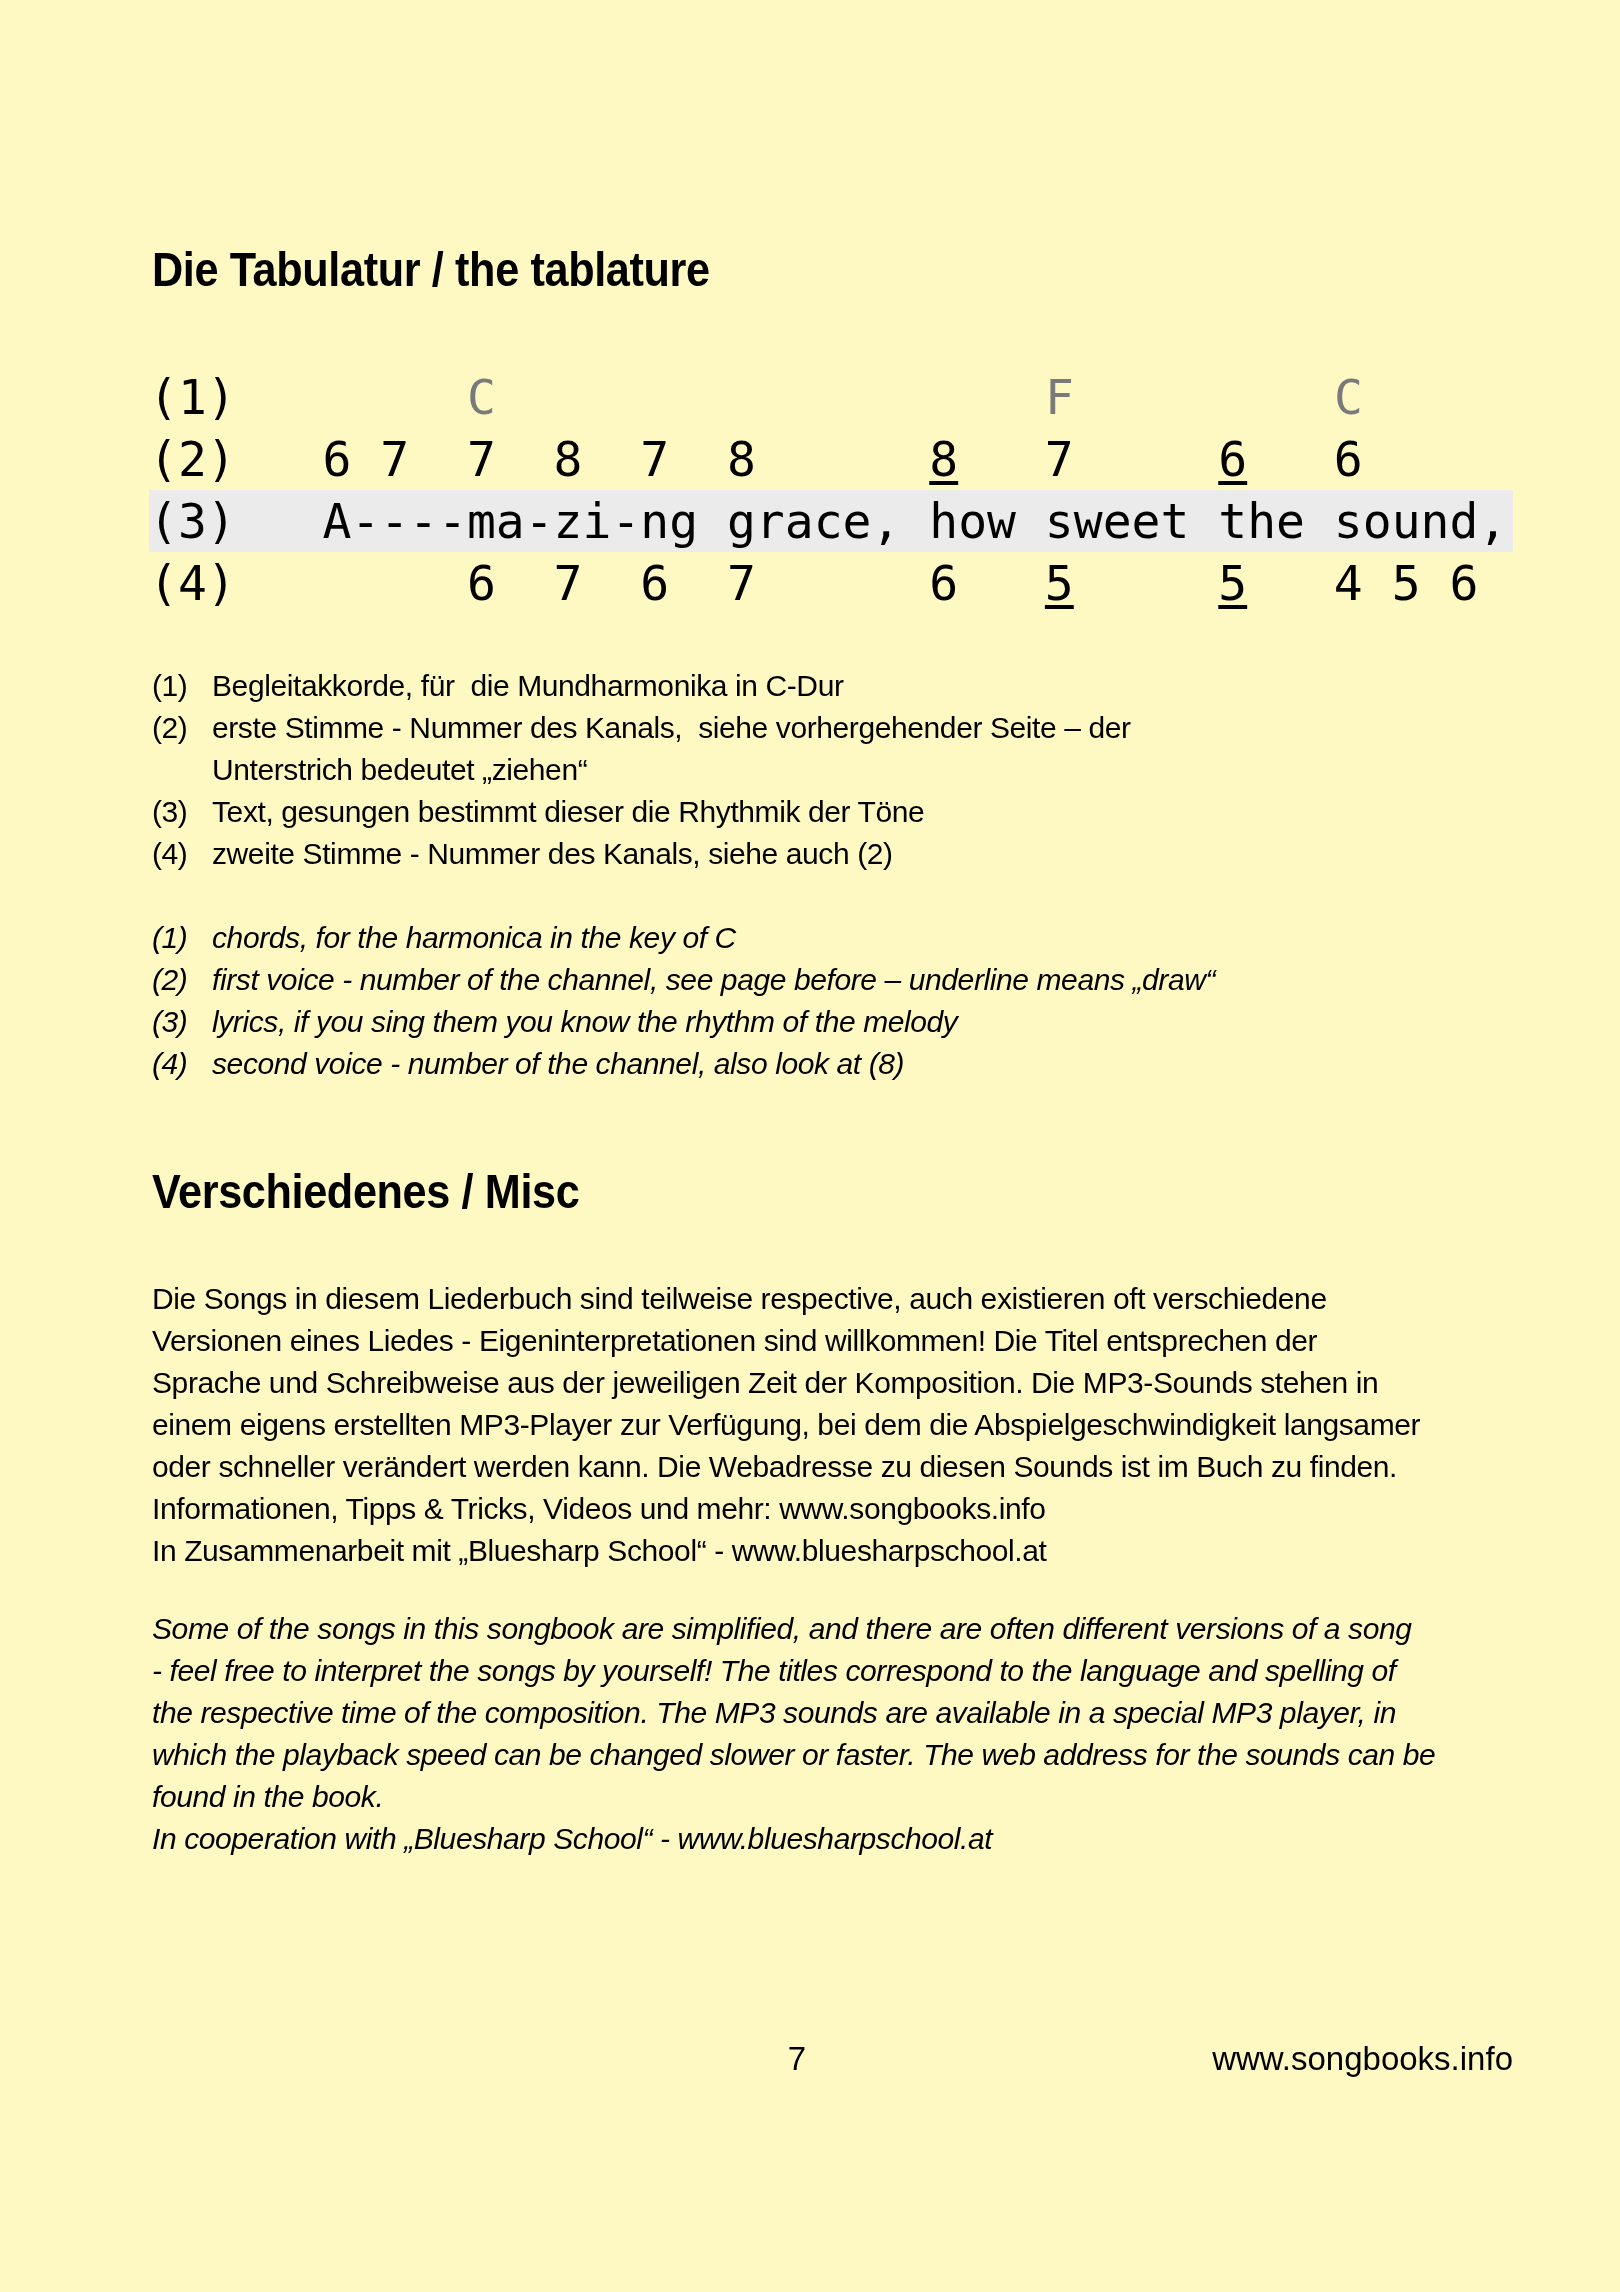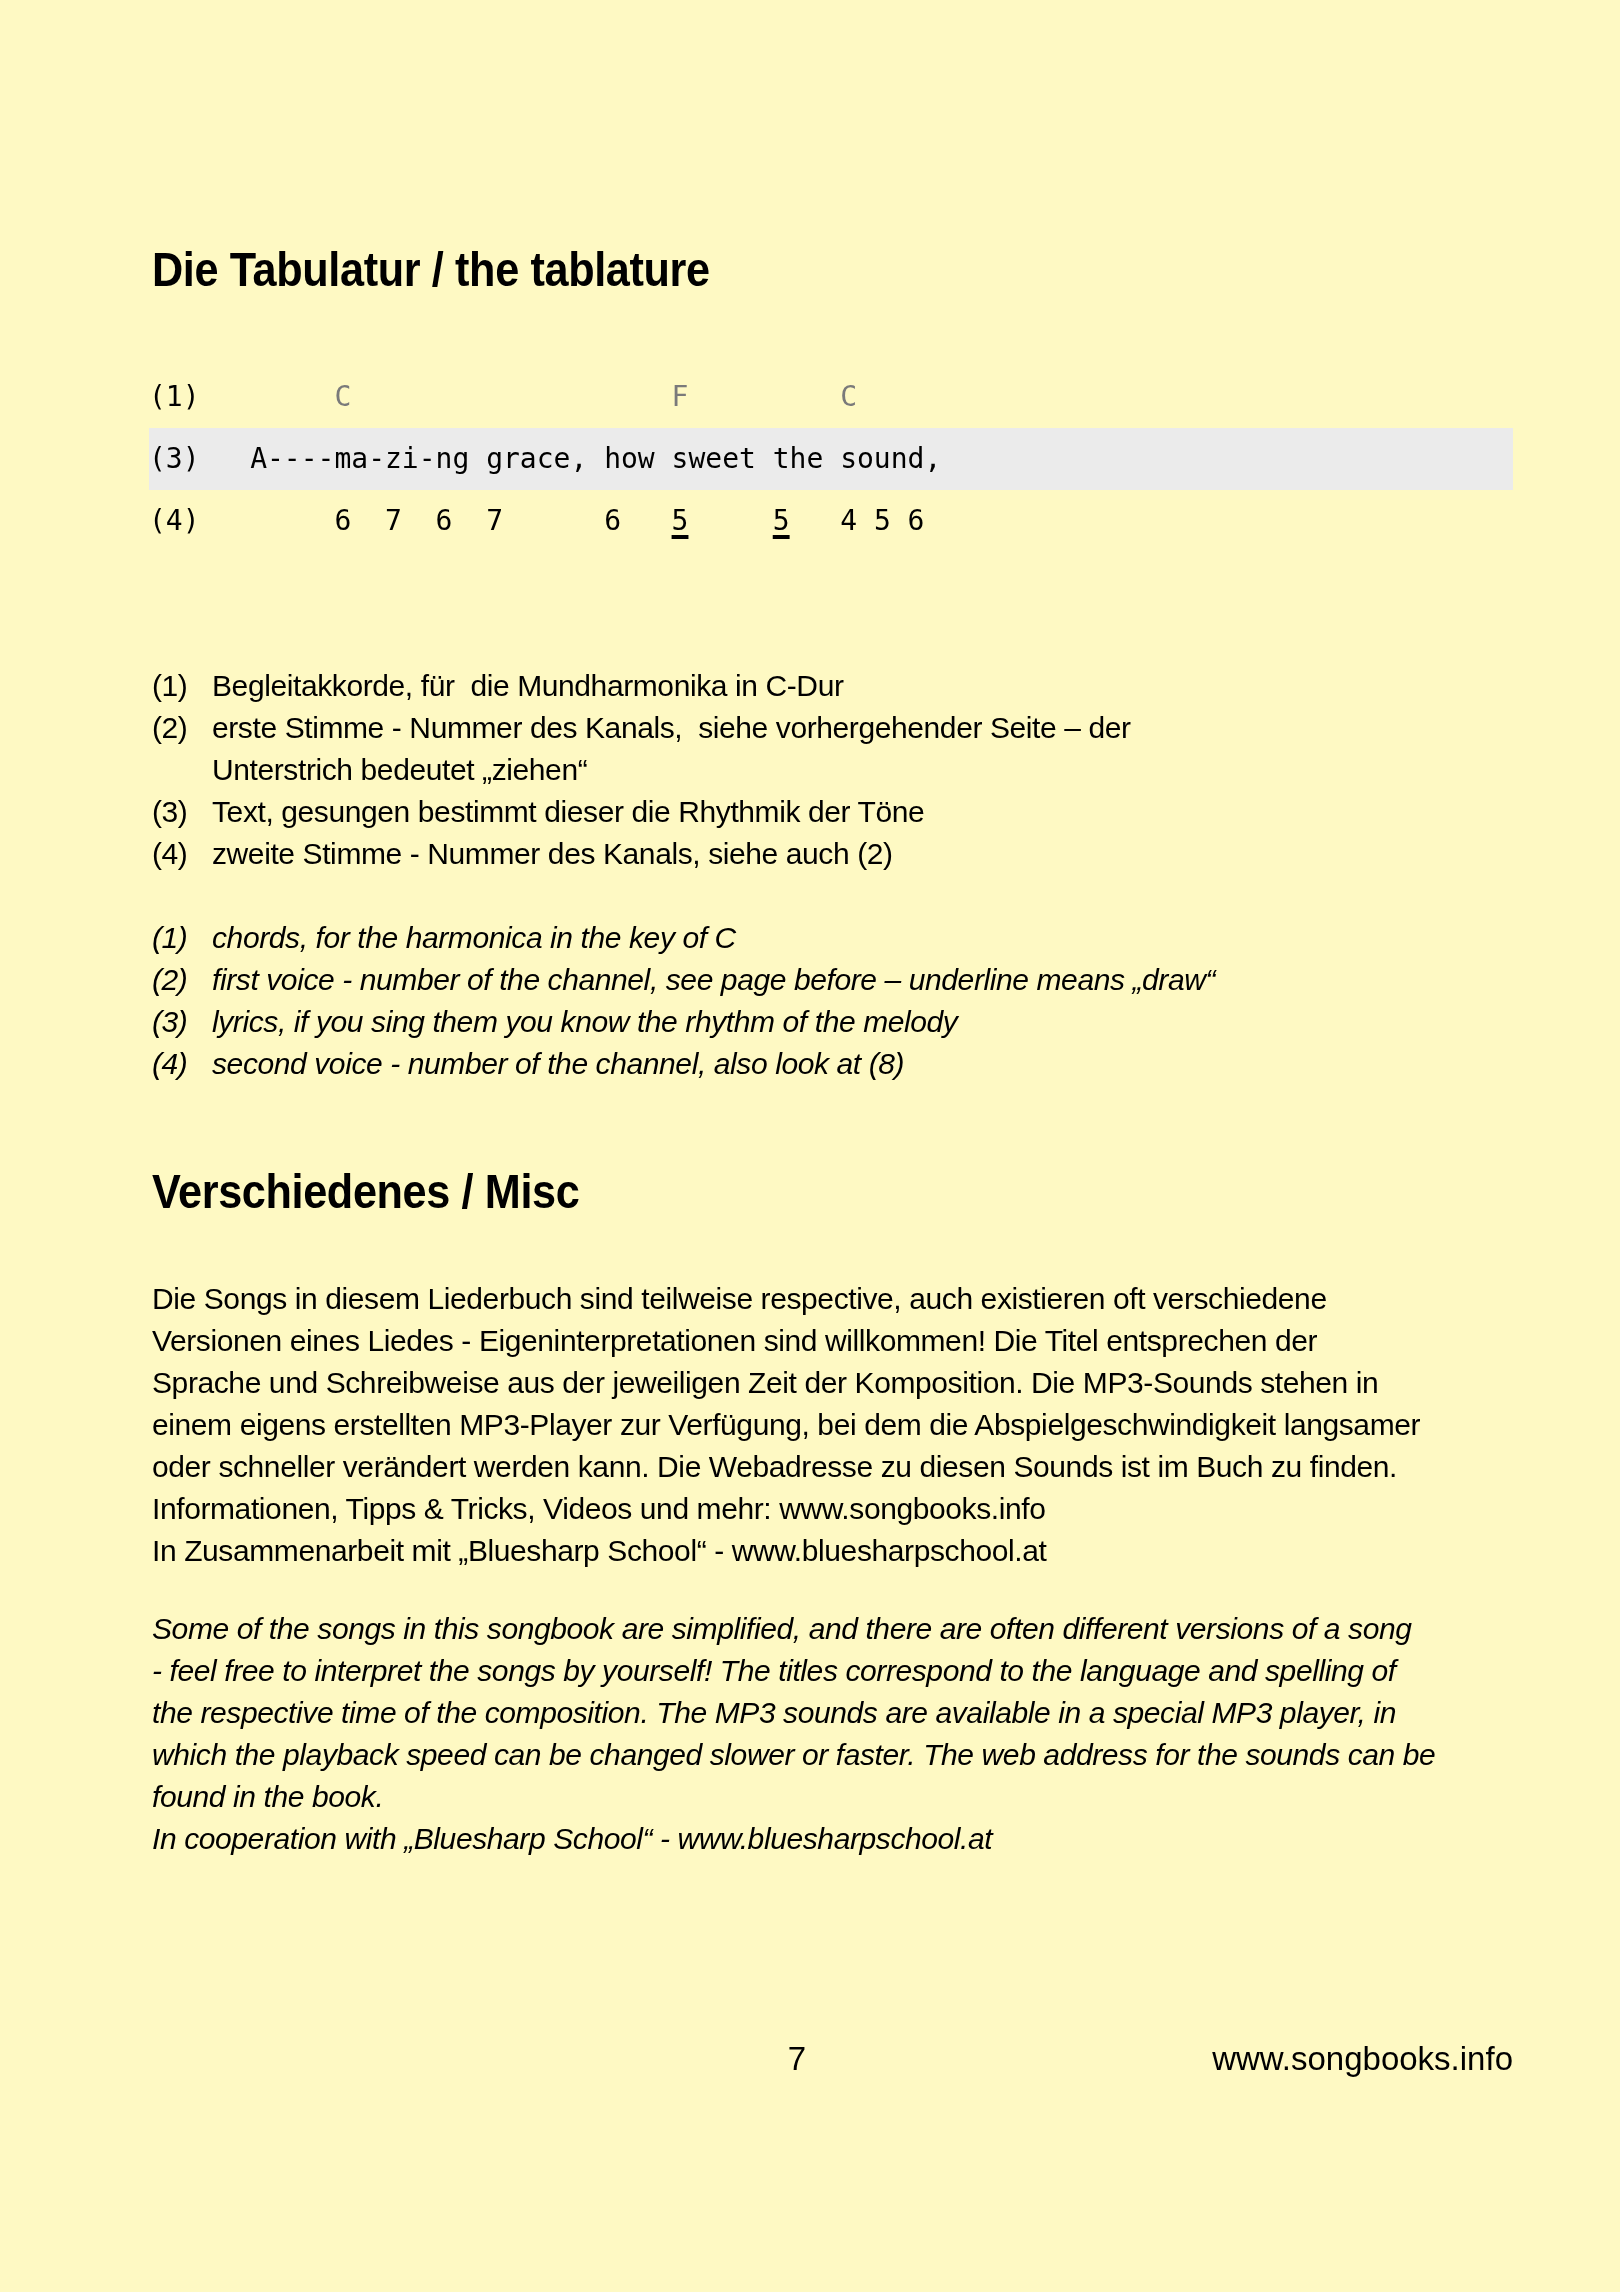--- a/index.html
+++ b/index.html
@@ -20,21 +20,21 @@
     letter-spacing:-0.4px; white-space:pre;
     transform:scaleX(0.9); transform-origin:left center;
   }
   .heading--title { top:244px; }
   .heading--misc  { top:1166px; }
 
   
   .tab {
     position:absolute; left:149px; top:366px; width:1364px;
     font-family:"DejaVu Sans Mono", monospace;
-    font-size:28px; line-height:62px;
+    font-size:48px; line-height:62px;
   }
   .tab-row { white-space:pre; width:100%; }
   .tab-row.hl { background:var(--hl,#ebebeb); }
   .seg-chord { color:var(--chord,#7a7a7a); }
   .seg-draw  { text-decoration:underline; text-decoration-thickness:3.6px; text-underline-offset:5.4px; }
 
   
   .legend { position:absolute; left:152px; font-size:30px; line-height:42px; letter-spacing:-0.4px; }
   .legend--de { top:665px; }
   .legend--en { top:917px; font-style:italic; }
@@ -60,20 +60,21 @@
 </style>
 </head>
 <body>
 
 <div class="page">
 
   <div class="heading heading--title">Die Tabulatur / the tablature</div>
 
   <div class="tab">
     <div class="tab-row"><span>(1)        </span><span class="seg-chord">C</span><span>                   </span><span class="seg-chord">F</span><span>         </span><span class="seg-chord">C</span></div>
+    <div class="tab-row"><span>(2)   6 7  7  8  7  8      </span><span class="seg-draw">8</span><span>   7     </span><span class="seg-draw">6</span><span>   6</span></div>
     <div class="tab-row hl"><span>(3)   A----ma-zi-ng grace, how sweet the sound,</span></div>
     <div class="tab-row"><span>(4)        6  7  6  7      6   </span><span class="seg-draw">5</span><span>     </span><span class="seg-draw">5</span><span>   4 5 6</span></div>
   </div>
 
   <div class="legend legend--de">
     <div class="legend-item">
       <span class="item-label">(1)</span>
       <span class="item-text">Begleitakkorde, für  die Mundharmonika in C-Dur</span>
     </div>
     <div class="legend-item">

